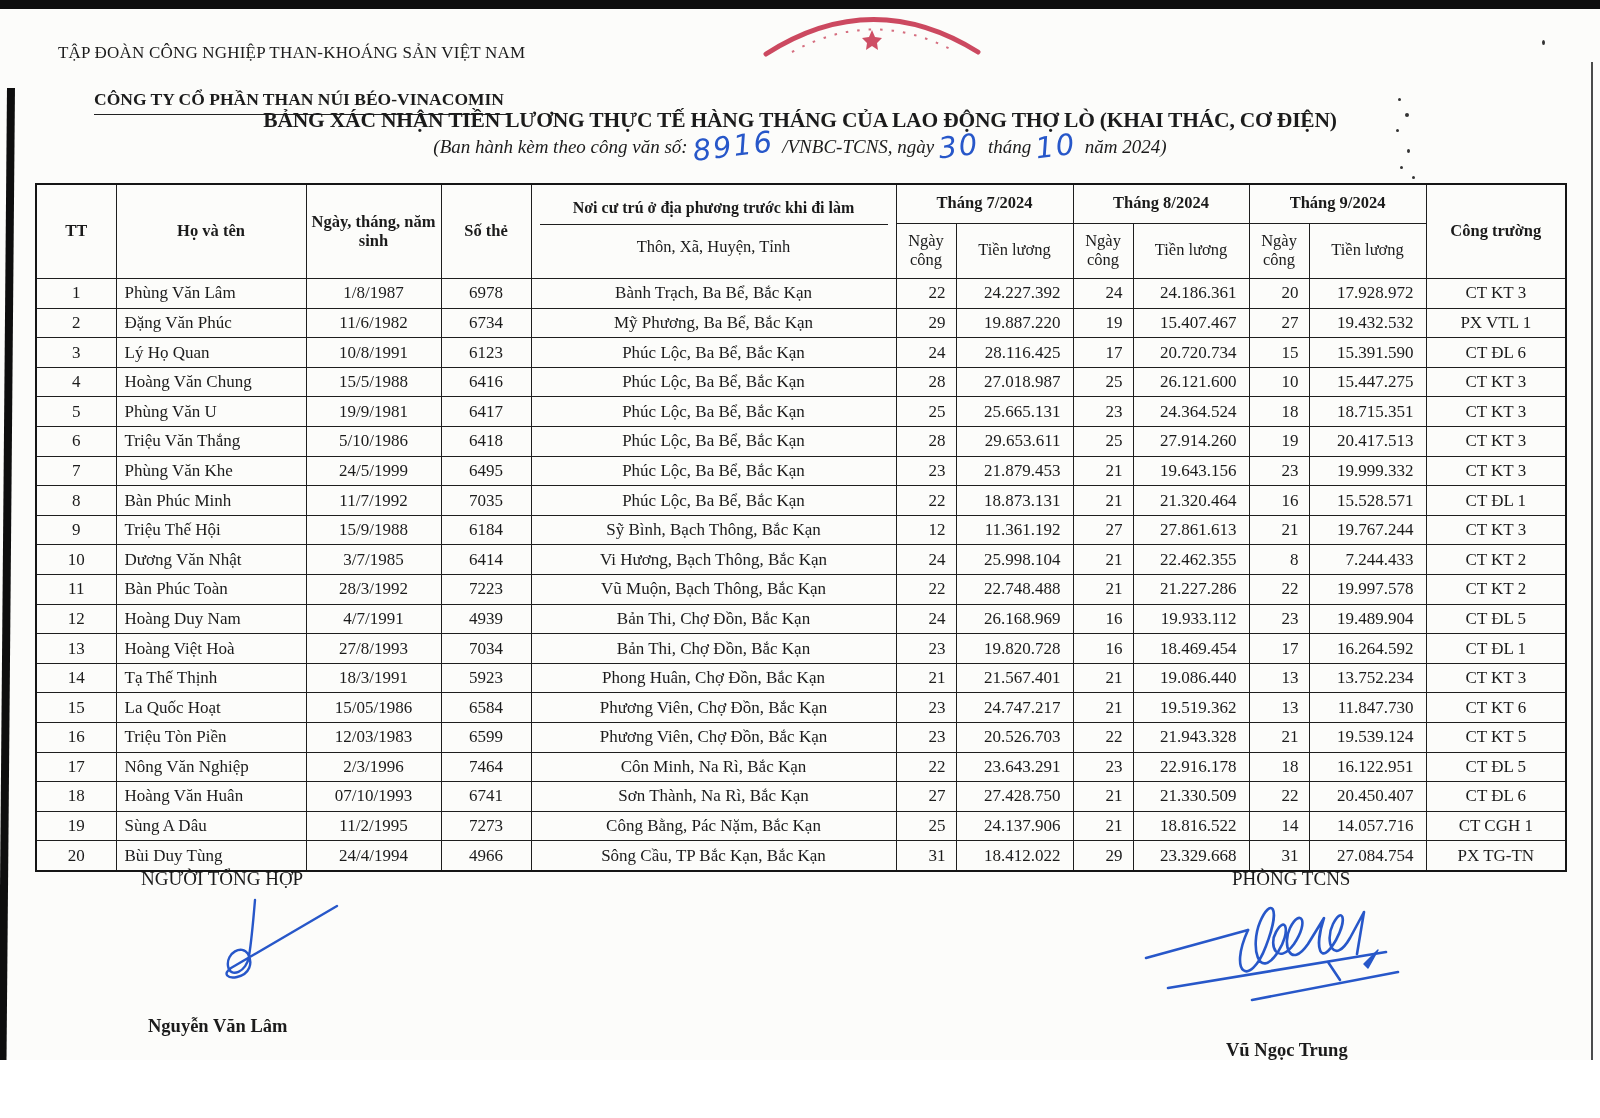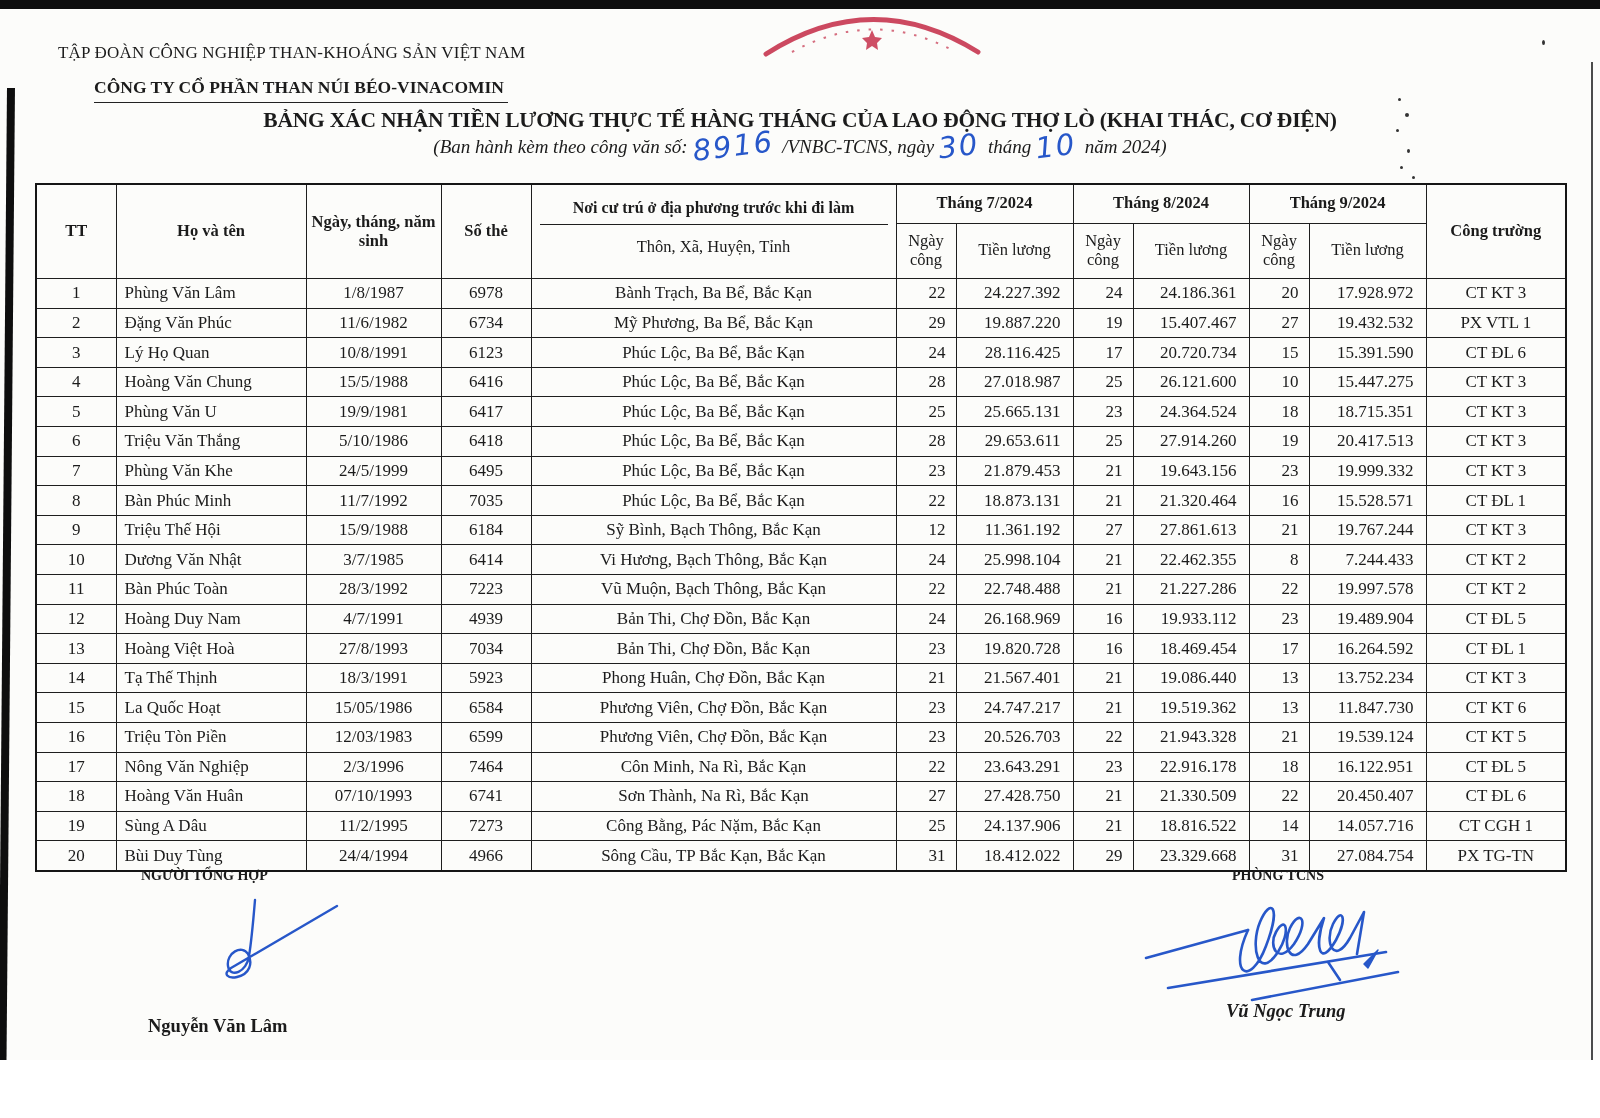--- a/index.html
+++ b/index.html
@@ -10,21 +10,21 @@
   }
   
   .edge{position:absolute;background:#0e0e0e;}
   .edge-top{left:0;top:0;width:1600px;height:9px;}
   .edge-bottom{left:0;top:1106px;width:1600px;height:12px;}
   .edge-left{left:-2px;top:88px;width:8px;height:1030px;transform:rotate(.5deg);transform-origin:bottom left;}
   .edge-right{left:1591px;top:62px;width:2px;height:1046px;background:#2b2b2b;opacity:.85;}
 
   .org{position:absolute;left:58px;top:40px;line-height:1.5;}
   .org-1{font-size:17px;letter-spacing:.2px;}
-  .org-2{font-size:17.5px;font-weight:bold;margin-left:36px;margin-top:8px;
+  .org-2{font-size:17.5px;font-weight:bold;margin-left:36px;margin-top:20px;
          border-bottom:1.5px solid #222;display:inline-block;padding:0 4px 2px 0;}
 
   .doc-title{position:absolute;left:0;top:108px;width:1600px;text-align:center;
              font-size:21.5px;font-weight:bold;letter-spacing:-.2px;}
   .doc-subtitle{position:absolute;left:0;top:136px;width:1600px;text-align:center;
              font-size:19px;font-style:italic;font-weight:500;}
   .doc-subtitle .seg{vertical-align:baseline;}
   .hand{font-family:"DejaVu Sans", sans-serif;font-style:italic;color:#2757c9;
         font-size:29px;display:inline-block;transform:rotate(-7deg) translateY(3px);
         letter-spacing:2px;line-height:0;margin:0 4px;}
@@ -40,21 +40,21 @@
   .res-top{height:31px;display:flex;align-items:center;justify-content:center;
            border-bottom:1.5px solid #1e1e1e;font-weight:bold;font-size:16px;}
   .res-bot{height:45px;display:flex;align-items:center;justify-content:center;
            font-weight:normal;font-size:16.5px;}
   tbody td{font-size:17px;height:28.6px;padding:0 4px;vertical-align:middle;line-height:1.05;}
   td.c-center{text-align:center;}
   td.c-name{text-align:left;padding-left:8px;}
   td.c-days{text-align:right;padding-right:10px;margin-left:45px;}
   td.c-salary{text-align:right;padding-right:12px;margin-left:17px;}
 
-  .sig-title{position:absolute;font-size:14px;font-weight:bold;}
+  .sig-title{position:absolute;font-size:19px;font-weight:normal;}
   .sig-name{position:absolute;font-size:18.5px;font-weight:bold;}
   .sig-svg{position:absolute;}
 
   .speck{position:absolute;background:#333;border-radius:50%;}
 </style>
 </head>
 <body>
 
 <div class="page">
 
@@ -416,21 +416,21 @@
   <svg class="sig-svg" style="left:1128px;top:892px;" width="330" height="116" viewBox="0 0 330 116">
     <g fill="none" stroke="#2757c9" stroke-width="2.6" stroke-linecap="round" stroke-linejoin="round">
       <path d="M18 66 L120 38"></path>
       <path d="M120 38 C100 82 122 96 138 54 C154 12 142 6 132 30 C122 54 130 90 150 60 C163 40 158 22 148 40 C140 54 150 74 166 52 C182 28 172 16 162 36 C154 52 162 78 180 52 L196 26 C186 56 192 76 208 48 C220 26 214 14 205 32 C196 50 206 74 222 46 L236 20 L229 62"></path>
       <path d="M40 96 L258 60"></path>
       <path d="M236 72 L250 58 L240 76 Z" fill="#2757c9" stroke-width="1.5"></path>
       <path d="M124 108 L270 80"></path>
       <path d="M200 70 L212 88"></path>
     </g>
   </svg>
-  <div class="sig-name" style="left:1226px;top:1001px;font-style:italic;">Vũ Ngọc Trung</div>
+  <div class="sig-name" style="left:1226px;top:1040px;">Vũ Ngọc Trung</div>
 
   <div class="speck" style="left:1398px;top:98px;width:3px;height:3px;"></div>
   <div class="speck" style="left:1405px;top:113px;width:4px;height:4px;"></div>
   <div class="speck" style="left:1396px;top:129px;width:3px;height:3px;"></div>
   <div class="speck" style="left:1407px;top:149px;width:3px;height:4px;"></div>
   <div class="speck" style="left:1400px;top:166px;width:3px;height:3px;"></div>
   <div class="speck" style="left:1412px;top:176px;width:3px;height:3px;"></div>
   <div class="speck" style="left:1542px;top:40px;width:3px;height:5px;"></div>
 
 </div>

